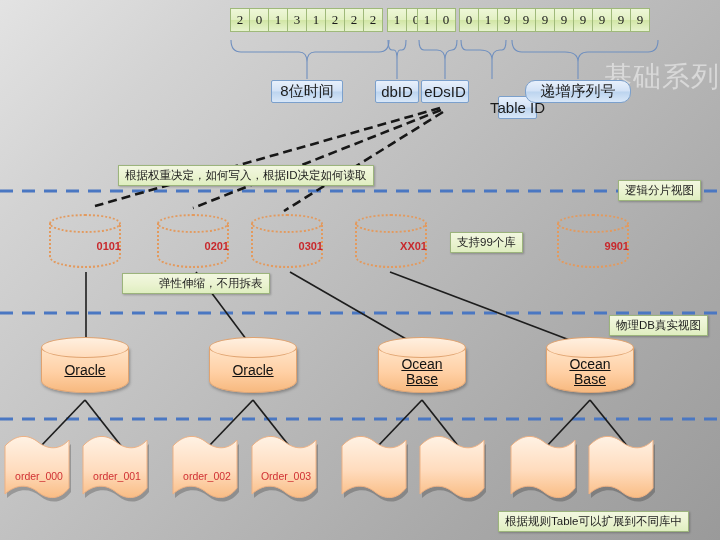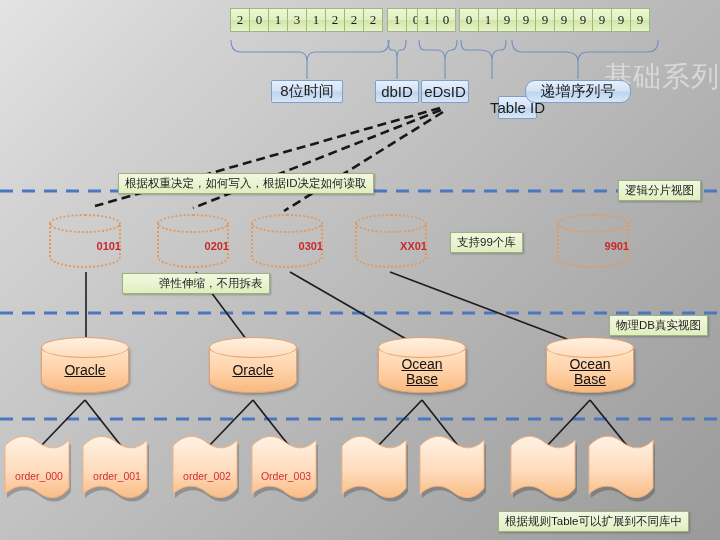--- a/index.html
+++ b/index.html
@@ -204,21 +204,21 @@
     </div>
 
   <div id="field-labels">
       <div class="field-label" style="left: 271px; top: 80px; width: 72px;">8位时间</div>
       <div class="field-label" style="left: 375px; top: 80px; width: 44px;">dbID</div>
       <div class="field-label" style="left: 421px; top: 80px; width: 48px;">eDsID</div>
       <div class="field-label" style="left: 462px; top: 96px; width: 39px; margin-left: 36px;">Table ID</div>
       <div class="field-label" style="left: 525px; top: 80px; width: 106px; border-radius: 10px;">递增序列号</div>
     </div>
 
-  <div class="note" style="left:118px; top:165px;margin-top:8px;">根据权重决定，如何写入，根据ID决定如何读取</div>
+  <div class="note" style="left:118px; top:165px;">根据权重决定，如何写入，根据ID决定如何读取</div>
   <div class="note" style="left:122px; top:273px;padding-left:36px;">弹性伸缩，不用拆表</div>
   <div class="note" style="left:450px; top:232px;">支持99个库</div>
   <div class="note" style="left:618px; top:180px;">逻辑分片视图</div>
   <div class="note" style="left:609px; top:315px;">物理DB真实视图</div>
   <div class="note" style="left:498px; top:511px;">根据规则Table可以扩展到不同库中</div>
 
   <div id="logical-shards">
       <div class="lcyl" style="left: 49px; top: 214px;">
         <div class="body"></div>
         <div class="top"></div>

